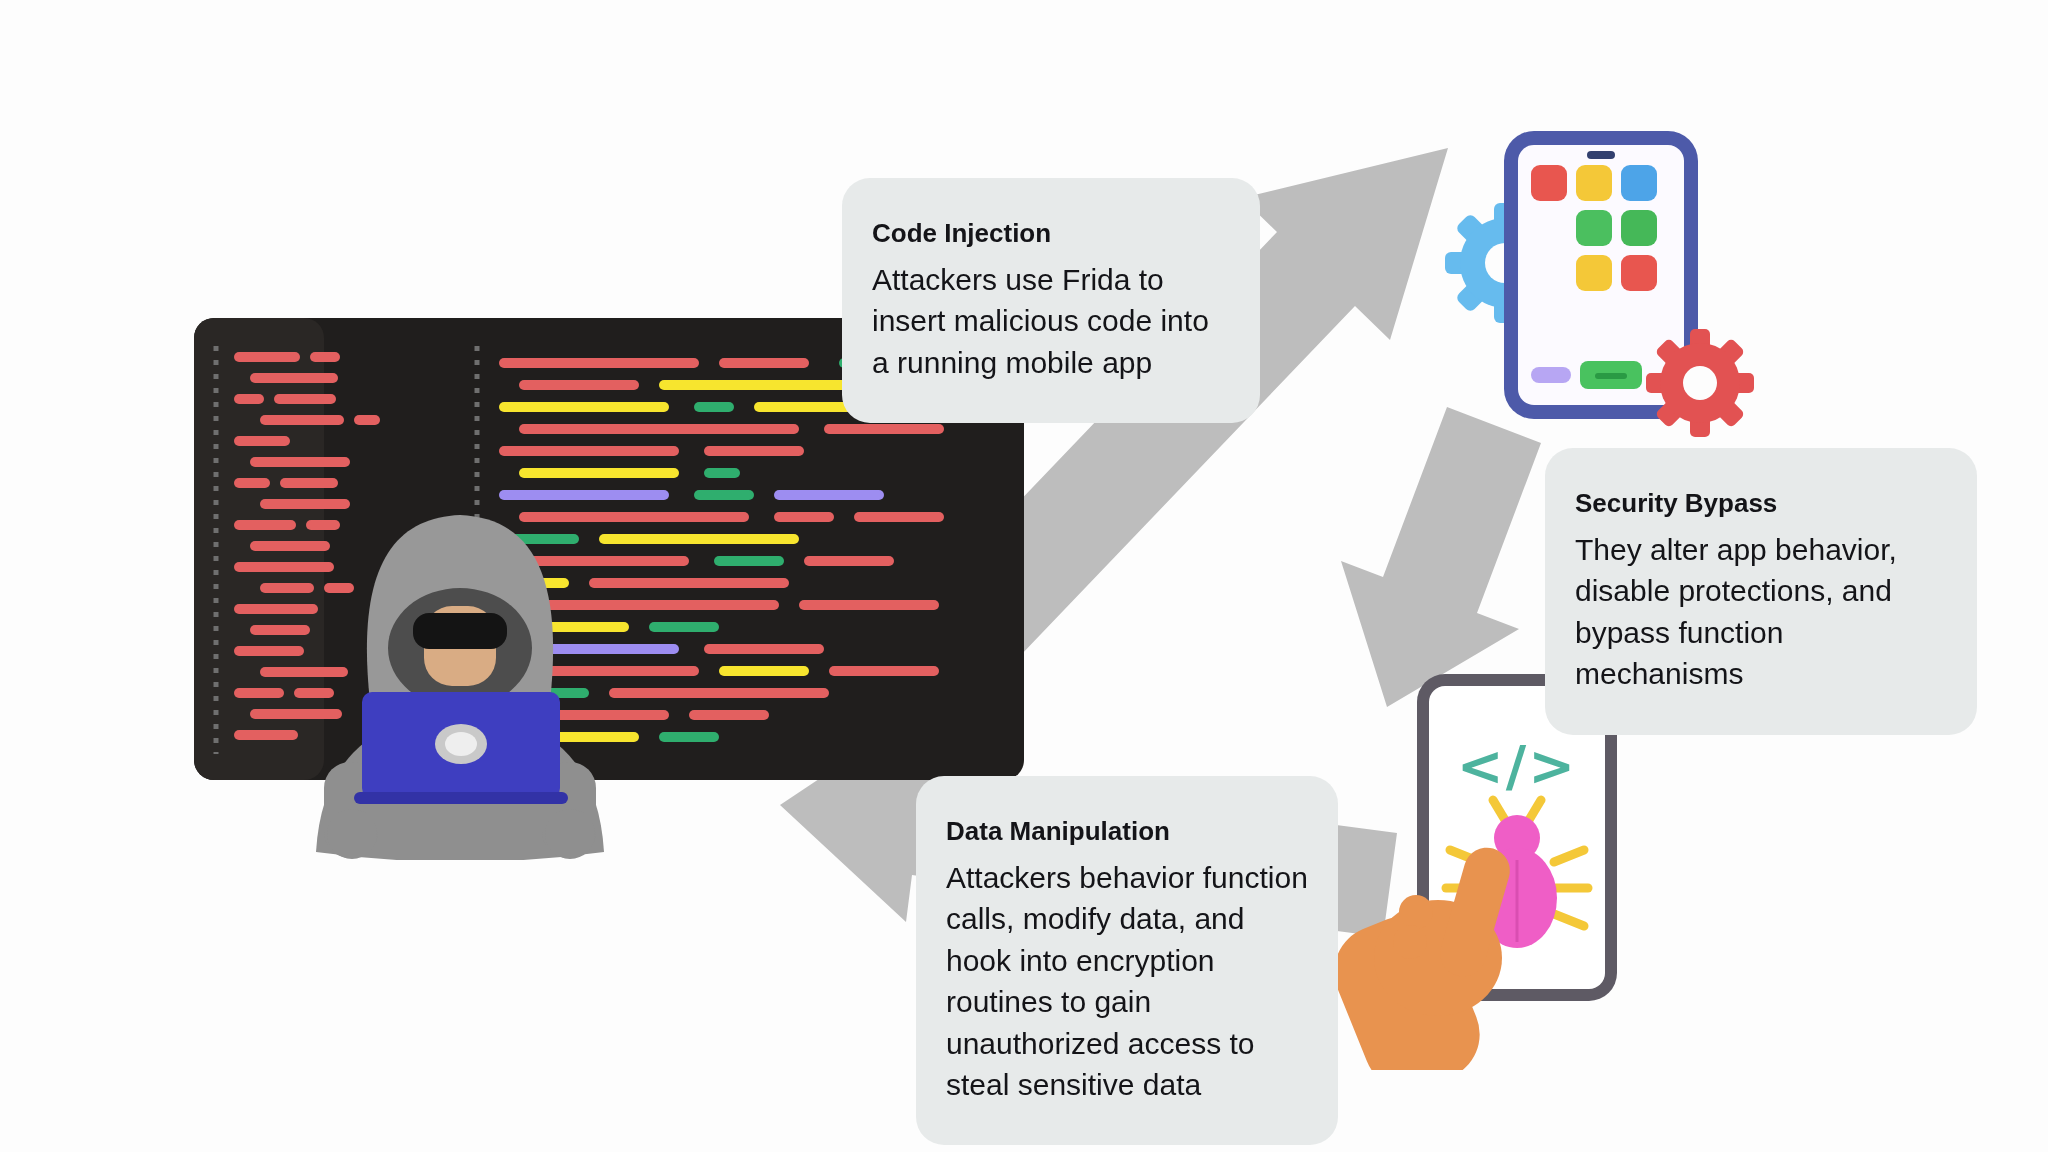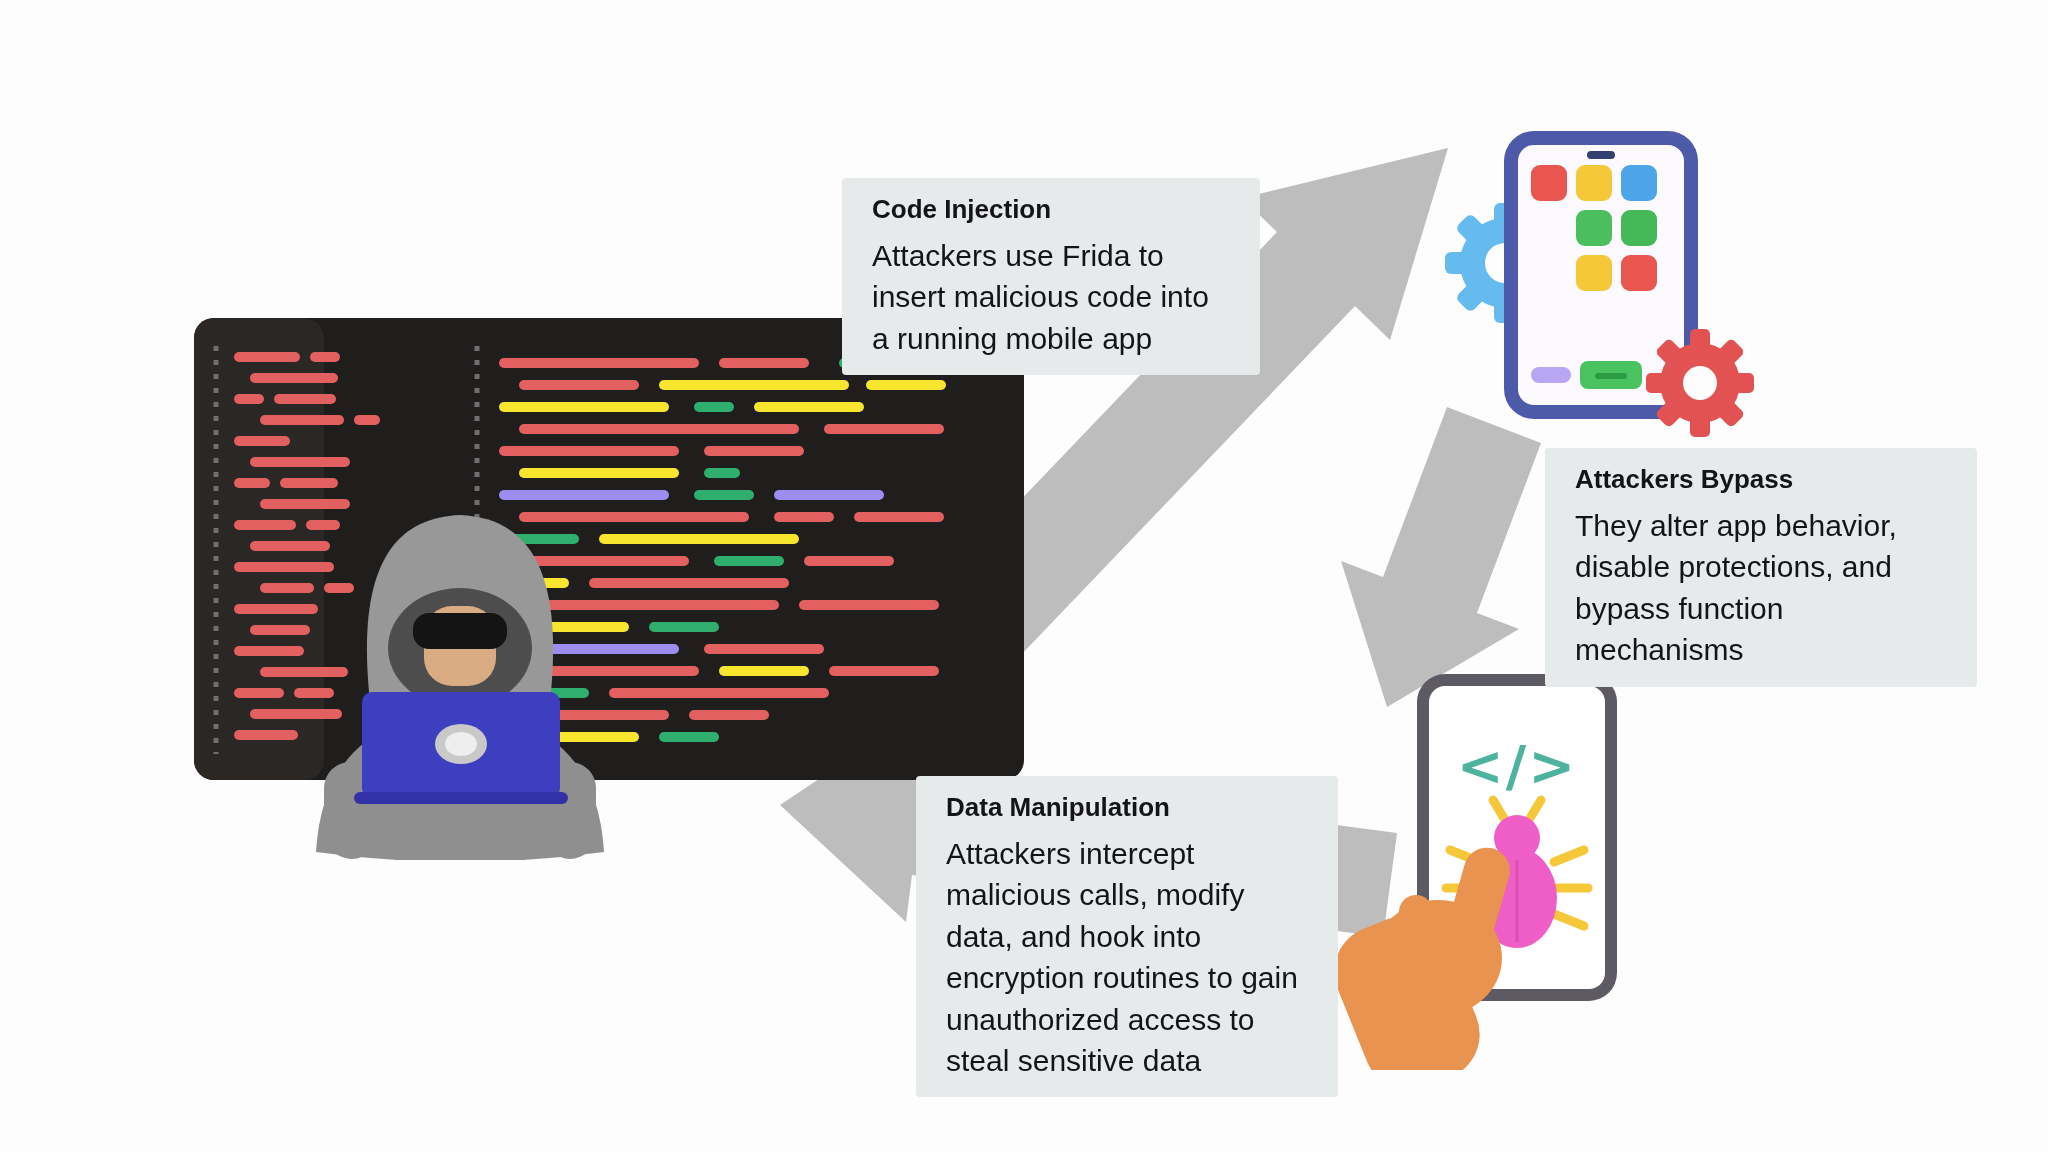--- a/index.html
+++ b/index.html
@@ -9,22 +9,22 @@
     font-family:"Liberation Sans","DejaVu Sans",sans-serif;
   }
   .abs { position:absolute; }
   .arrows-layer { left:0; top:0; }
   .code-screen {
     position:absolute; left:194px; top:318px; width:830px; height:462px;
     background:#201e1d; border-radius:20px;
   }
   .code-screen svg { position:absolute; left:0; top:0; }
   .callout {
-    position:absolute; background:#e7eaea; border-radius:4px;
-    padding:16px 30px; color:#141418;
+    position:absolute; background:#e7eaea; border-radius:28px;
+    padding:40px 30px; color:#141418;
   }
   .callout-title { font-weight:bold; font-size:26px; margin-bottom:10px; }
   .callout-body  { font-size:30px; line-height:1.38; }
   .callout-ci { left:842px;  top:178px; width:358px; }
   .callout-sb { left:1545px; top:448px; width:372px; }
   .callout-dm { left:916px;  top:776px; width:362px; }
   
   .cr{fill:#e36060} .cy{fill:#f7e52e} .cg{fill:#2fae6e} .cp{fill:#9d8df1}
 </style>
 </head>
@@ -214,22 +214,22 @@
       <circle cx="80" cy="292" r="17"></circle>
     </g>
   </svg>
 
   <div class="callout callout-ci">
     <div class="callout-title">Code Injection</div>
     <div class="callout-body">Attackers use Frida to insert malicious code into a running mobile app</div>
   </div>
 
   <div class="callout callout-sb">
-    <div class="callout-title">Attackers Bypass</div>
+    <div class="callout-title">Security Bypass</div>
     <div class="callout-body">They alter app behavior, disable protections, and bypass function mechanisms</div>
   </div>
 
   <div class="callout callout-dm">
     <div class="callout-title">Data Manipulation</div>
-    <div class="callout-body">Attackers intercept malicious calls, modify data, and hook into encryption routines to gain unauthorized access to steal sensitive data</div>
+    <div class="callout-body">Attackers behavior function calls, modify data, and hook into encryption routines to gain unauthorized access to steal sensitive data</div>
   </div>
 
 </div>
 
 </body></html>

